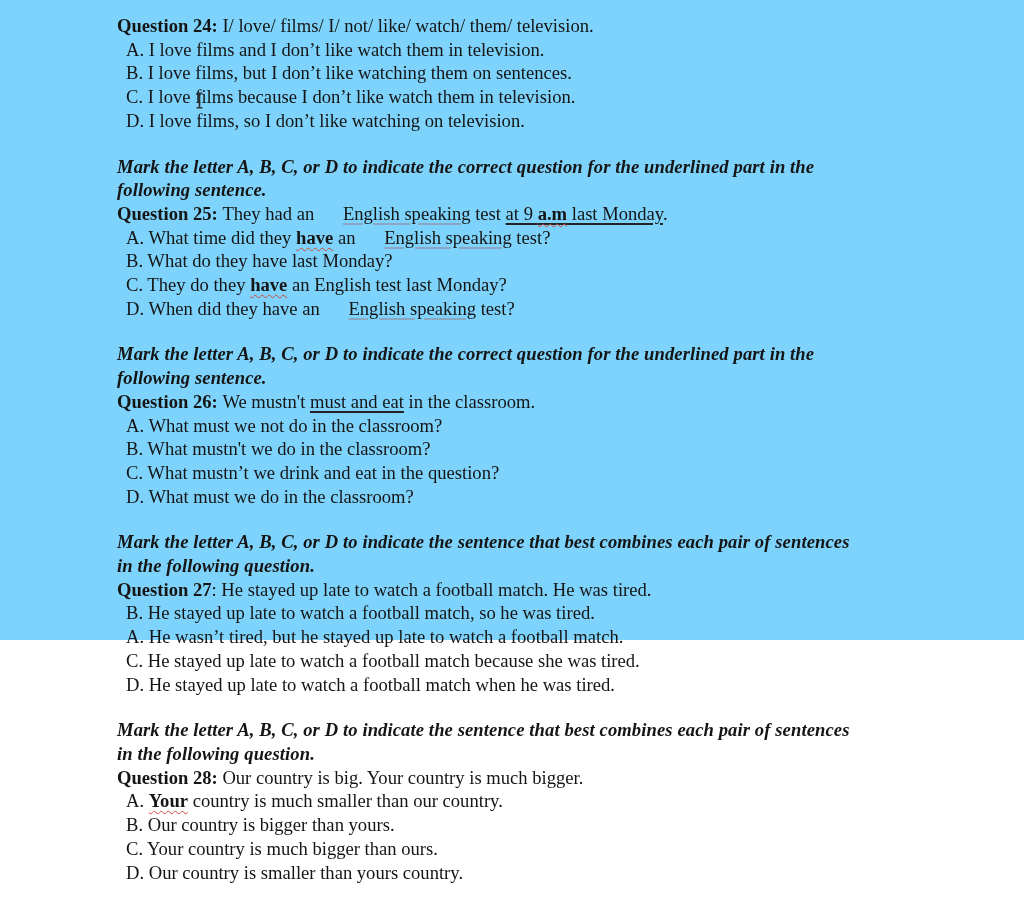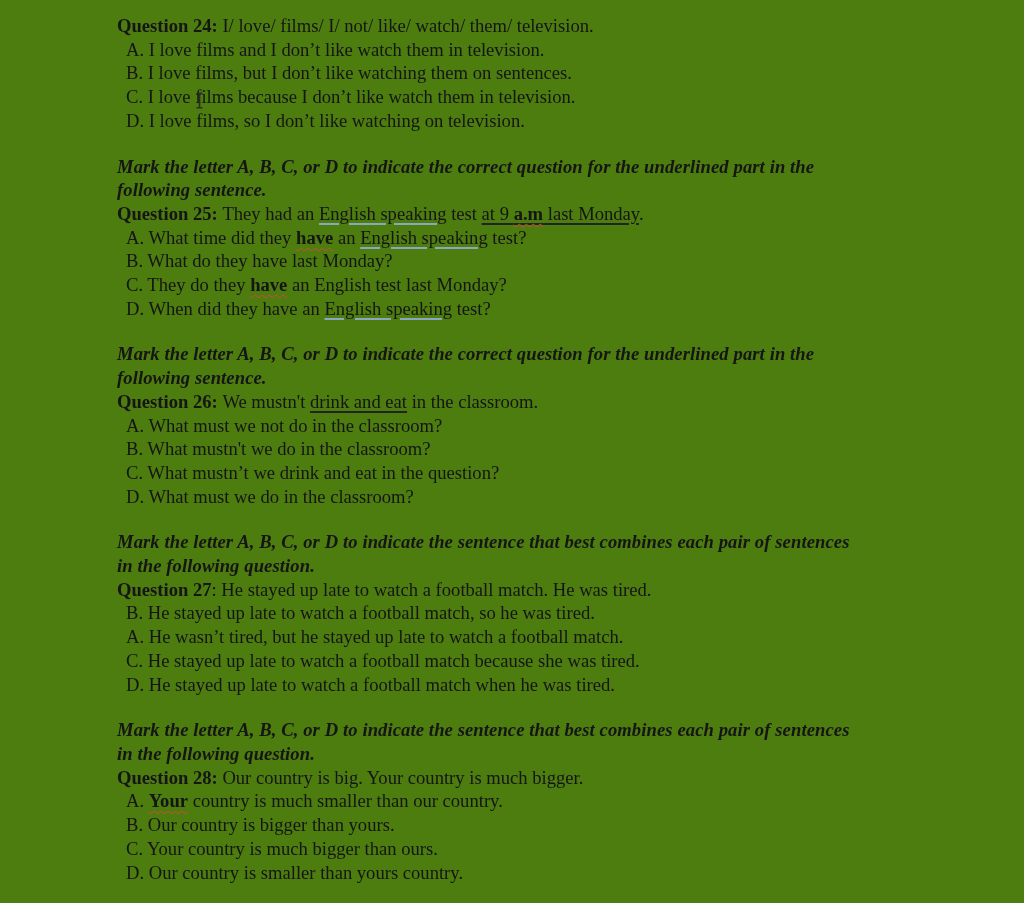--- a/index.html
+++ b/index.html
@@ -1,22 +1,22 @@
 <!DOCTYPE html>
 <html><head>
 <meta charset="utf-8">
 <style>
   html,body{margin:0;padding:0;}
   body{
     width:1024px;height:903px;overflow:hidden;background:#ffffff;
     font-family:"Liberation Serif", serif;color:#151515;
   }
   .doc{
-    position:relative;width:1024px;height:903px;box-sizing:border-box;
-    padding:14px 90px 0 117px;background:#4d7c0f;
+    position:relative;width:1024px;height:640px;box-sizing:border-box;
+    padding:14px 90px 0 117px;background:#7dd3fc;
   }
   .section{margin-top:22px;}
   .section:first-child{margin-top:0;}
   .line{
     font-size:18.6px;line-height:23.7px;white-space:nowrap;
   }
   .ins{font-weight:bold;font-style:italic;letter-spacing:0.1px;}
   .opt{padding-left:9px;}
   .b{font-weight:bold;}
   .u-black{
@@ -24,20 +24,21 @@
     text-decoration-color:#232323;
     text-decoration-thickness:1.5px;
     text-underline-offset:3px;
     text-align:center;
   }
   .u-blue{
     text-decoration-line:underline;
     text-decoration-color:#8aa6c0;
     text-decoration-thickness:2px;
     text-underline-offset:3px;
+    margin-left:24px;
   }
   .wavy{
     text-decoration-line:underline;
     text-decoration-style:wavy;
     text-decoration-color:#d04a3a;
     text-decoration-thickness:1px;
     text-underline-offset:2.5px;
     font-weight:bold;
   }
   .cursor{position:absolute;pointer-events:none;}
@@ -59,21 +60,21 @@
         <div class="line ins"><span>following sentence.</span></div>
         <div class="line"><span class="b">Question 25: </span><span>They had an </span><span class="u-blue">English speaking</span><span> test </span><span class="u-black">at 9 </span><span class="u-black"><span class="wavy">a.m</span></span><span class="u-black"> last Monday</span><span>.</span></div>
         <div class="line opt"><span>A. What time did they </span><span class="wavy">have</span><span> an </span><span class="u-blue">English speaking</span><span> test?</span></div>
         <div class="line opt"><span>B. What do they have last Monday?</span></div>
         <div class="line opt"><span>C. They do they </span><span class="wavy">have</span><span> an English test last Monday?</span></div>
         <div class="line opt"><span>D. When did they have an </span><span class="u-blue">English speaking</span><span> test?</span></div>
       </div>
       <div class="section">
         <div class="line ins"><span>Mark the letter A, B, C, or D to indicate the correct question for the underlined part in the</span></div>
         <div class="line ins"><span>following sentence.</span></div>
-        <div class="line"><span class="b">Question 26: </span><span>We mustn't </span><span class="u-black">drink and eat</span><span> in the classroom.</span></div>
+        <div class="line"><span class="b">Question 26: </span><span>We mustn't </span><span class="u-black">must and eat</span><span> in the classroom.</span></div>
         <div class="line opt"><span>A. What must we not do in the classroom?</span></div>
         <div class="line opt"><span>B. What mustn't we do in the classroom?</span></div>
         <div class="line opt"><span>C. What mustn’t we drink and eat in the question?</span></div>
         <div class="line opt"><span>D. What must we do in the classroom?</span></div>
       </div>
       <div class="section">
         <div class="line ins"><span>Mark the letter A, B, C, or D to indicate the sentence that best combines each pair of sentences</span></div>
         <div class="line ins"><span>in the following question.</span></div>
         <div class="line"><span class="b">Question 27</span><span>: He stayed up late to watch a football match. He was tired.</span></div>
         <div class="line opt"><span>B. He stayed up late to watch a football match, so he was tired.</span></div>

